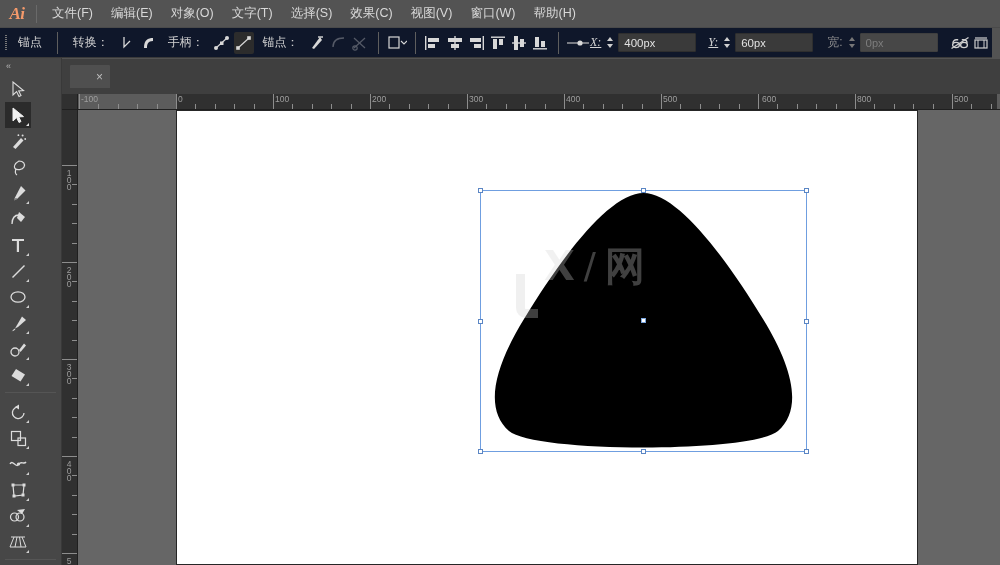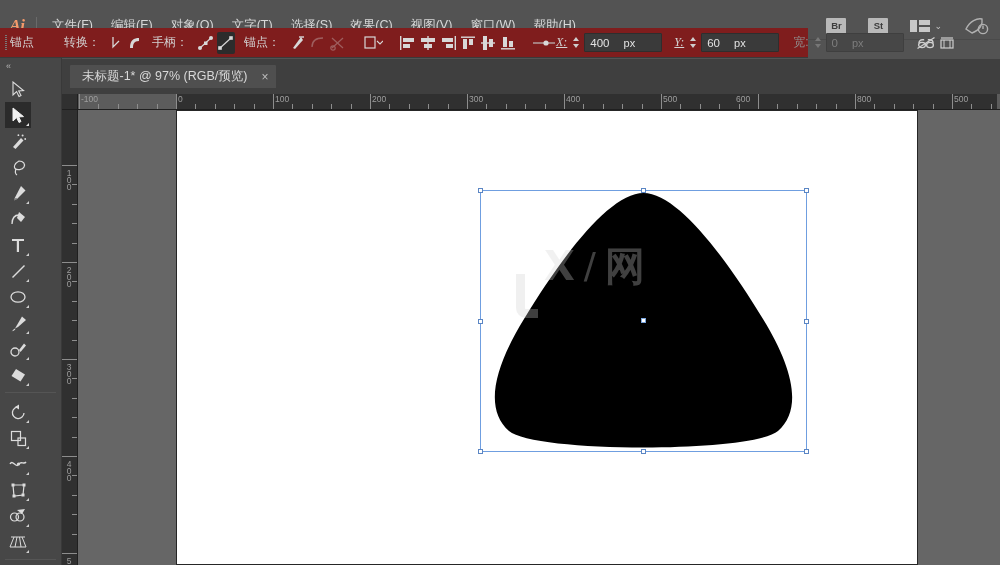--- a/index.html
+++ b/index.html
@@ -7,21 +7,21 @@
     width: 1000px; height: 565px;
     overflow: hidden;
     background: #535353;
     font-family: "Liberation Sans", "DejaVu Sans", sans-serif;
     -webkit-font-smoothing: antialiased;
   }
   #app { position: relative; width: 1000px; height: 565px; }
 
   
   .menubar {
-    position: absolute; left: 0; top: 12px; width: 1000px; height: 28px;
+    position: absolute; left: 0; top: 0; width: 1000px; height: 28px;
     background: #535353;
     display: flex; align-items: center;
     border-bottom: 1px solid #4a4a4a;
   }
   .ai-logo {
     width: 34px; height: 28px; display: flex; align-items: center; justify-content: center;
     color: #f59a6b; font-size: 17px; font-weight: bold; font-style: italic;
     font-family: "Liberation Serif", serif;
     letter-spacing: -0.5px;
   }
@@ -37,22 +37,22 @@
   }
   .wsp-icon { width: 20px; height: 14px; margin-right: 4px; position: relative; }
   .wsp-icon i {
     position: absolute; background: #c8c8c8; display: block;
   }
   .chev { color: #c5c5c5; font-size: 9px; margin-right: 22px; }
   .rocket { width: 26px; height: 18px; position: relative; opacity: .85; }
 
   
   .ctrlbar {
-    position: absolute; left: 0; top: 28px; width: 808px; height: 30px;
-    background: #7f1d1d; display: flex; align-items: center;
+    position: absolute; left: 0; top: 28px; width: 992px; height: 30px;
+    background: #0f172a; display: flex; align-items: center;
     border-bottom: 1px solid #3a3a3a;
   }
   .grip { width: 9px; height: 22px; margin-left: 2px; position: relative; }
   .grip:before {
     content:""; position:absolute; left:3px; top:3px; width:2px; height:16px;
     background: repeating-linear-gradient(to bottom, #787878 0 1px, transparent 1px 2px);
   }
   .ctl-label { color: #d2d2d2; font-size: 12px; margin: 0 8px; white-space: nowrap; }
   .ctl-label.dim { color: #8f8f8f; }
   .vsep { width: 1px; height: 22px; background: #5e5e5e; margin: 0 7px; }
@@ -78,21 +78,21 @@
   .stepper:before { top:3px; border-bottom:4px solid #cfcfcf; }
   .stepper:after  { bottom:3px; border-top:4px solid #cfcfcf; }
   .stepper.dim:before { border-bottom-color:#777; }
   .stepper.dim:after { border-top-color:#777; }
   .ninput {
     background: #3a3a3a; border: 1px solid #2e2e2e; height: 19px; width: 78px;
     color: #e2e2e2; font-size: 11.5px; display: flex; align-items: center; padding: 0 5px;
     border-radius: 1px;
   }
   .ninput.dis { color: #7d7d7d; background: #474747; border-color:#3f3f3f; }
-  .ninput .unit { margin-left: 14px; font-size: 11px; }
+  .ninput .unit { margin-left: 0; font-size: 11px; }
 
   
   .tabstrip {
     position: absolute; left: 62px; top: 59px; width: 938px; height: 35px;
     background: #3f3f3f;
   }
   .doctab {
     position: absolute; left: 8px; top: 6px; height: 23px;
     background: #4f4f4f; display: flex; align-items: center; padding: 0 7px 0 12px;
     border-radius: 1px 1px 0 0;
@@ -198,37 +198,20 @@
     <div class="menu-item">文件(F)</div>
     <div class="menu-item">编辑(E)</div>
     <div class="menu-item">对象(O)</div>
     <div class="menu-item">文字(T)</div>
     <div class="menu-item">选择(S)</div>
     <div class="menu-item">效果(C)</div>
     <div class="menu-item">视图(V)</div>
     <div class="menu-item">窗口(W)</div>
     <div class="menu-item">帮助(H)</div>
 
-    <div class="menubar-right">
-      <div class="sq-btn">Br</div>
-      <div class="sq-btn">St</div>
-      <div class="wsp-icon">
-        <i style="left:0;top:1px;width:7px;height:12px;"></i>
-        <i style="left:9px;top:1px;width:11px;height:5px;"></i>
-        <i style="left:9px;top:8px;width:11px;height:5px;"></i>
-      </div>
-      <div class="chev">⌄</div>
-      <div class="rocket">
-        <svg width="26" height="18" viewBox="0 0 26 18">
-          <path d="M2 12 C6 4 13 1 18 2 C19 7 16 13 8 16 Z" fill="none" stroke="#c2c2c2" stroke-width="1.4"></path>
-          <circle cx="19" cy="12" r="4.6" fill="none" stroke="#c2c2c2" stroke-width="1.4"></circle>
-          <line x1="19" y1="8.4" x2="19" y2="12" stroke="#c2c2c2" stroke-width="1.4"></line>
-        </svg>
-      </div>
-    </div>
   </div>
 
   <div class="ctrlbar">
     <div class="grip"></div>
     <div class="ctl-label">锚点</div>
     <div class="vsep"></div>
 
     <div class="ctl-label">转换：</div>
     <div class="icb">
       <svg width="16" height="16" viewBox="0 0 16 16">
@@ -379,21 +362,20 @@
         <rect x="3" y="5" width="12" height="8" fill="none" stroke="#cfcfcf" stroke-width="1.2"></rect>
         <line x1="3" y1="3" x2="15" y2="3" stroke="#cfcfcf" stroke-width="1.2"></line>
         <line x1="6" y1="5" x2="6" y2="13" stroke="#cfcfcf" stroke-width="1"></line>
         <line x1="12" y1="5" x2="12" y2="13" stroke="#cfcfcf" stroke-width="1"></line>
       </svg>
     </div>
   </div>
 
   <div class="tabstrip">
     <div class="doctab">
-      <span class="title">未标题-1* @ 97% (RGB/预览)</span>
       <span class="x">×</span>
     </div>
   </div>
 
   <div class="toolpanel">
     <div class="collapse">
       <span class="dbl">«</span>
     </div>
 
     <div class="toolgrid">
@@ -585,21 +567,21 @@
       <div class="rh-tick" style="left: 524.8px; height: 5px;"></div>
       <div class="rh-tick" style="left: 544.2px; height: 5px;"></div>
       <div class="rh-tick" style="left: 563.6px; height: 5px;"></div>
       <div class="rh-tick" style="left: 583px; height: 16px;"></div>
       <div class="rh-lbl" style="left: 585px;">500</div>
       <div class="rh-tick" style="left: 602.4px; height: 5px;"></div>
       <div class="rh-tick" style="left: 621.8px; height: 5px;"></div>
       <div class="rh-tick" style="left: 641.2px; height: 5px;"></div>
       <div class="rh-tick" style="left: 660.6px; height: 5px;"></div>
       <div class="rh-tick" style="left: 680px; height: 16px;"></div>
-      <div class="rh-lbl" style="left: 658px;">600</div>
+      <div class="rh-lbl" style="left: 684px;">600</div>
       <div class="rh-tick" style="left: 699.4px; height: 5px;"></div>
       <div class="rh-tick" style="left: 718.8px; height: 5px;"></div>
       <div class="rh-tick" style="left: 738.2px; height: 5px;"></div>
       <div class="rh-tick" style="left: 757.6px; height: 5px;"></div>
       <div class="rh-tick" style="left: 777px; height: 16px;"></div>
       <div class="rh-lbl" style="left: 779px;">800</div>
       <div class="rh-tick" style="left: 796.4px; height: 5px;"></div>
       <div class="rh-tick" style="left: 815.8px; height: 5px;"></div>
       <div class="rh-tick" style="left: 835.2px; height: 5px;"></div>
       <div class="rh-tick" style="left: 854.6px; height: 5px;"></div>

